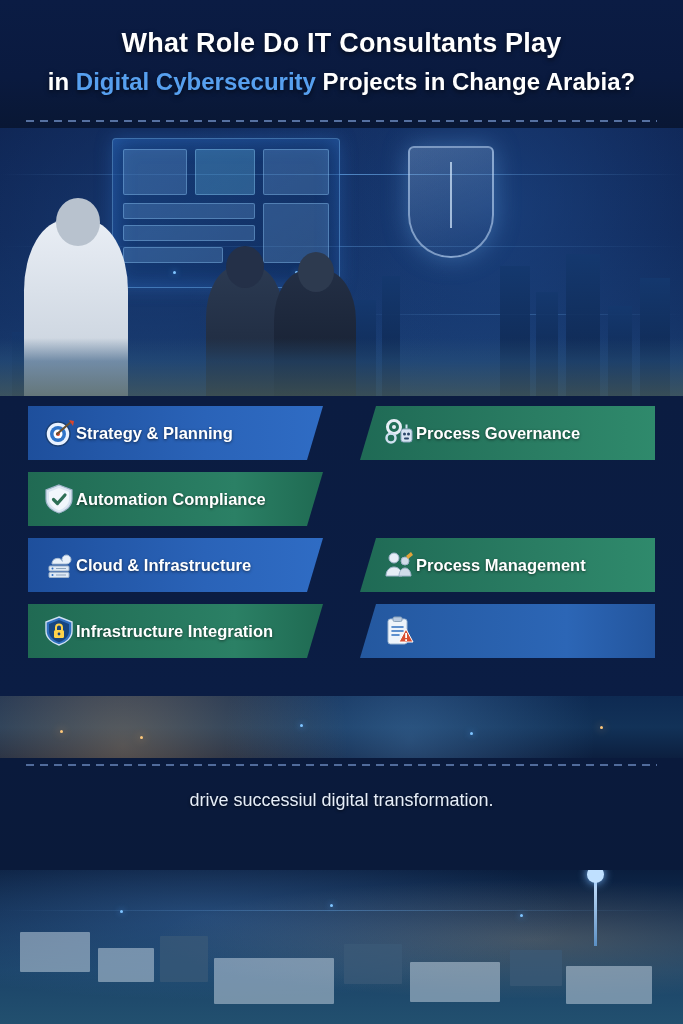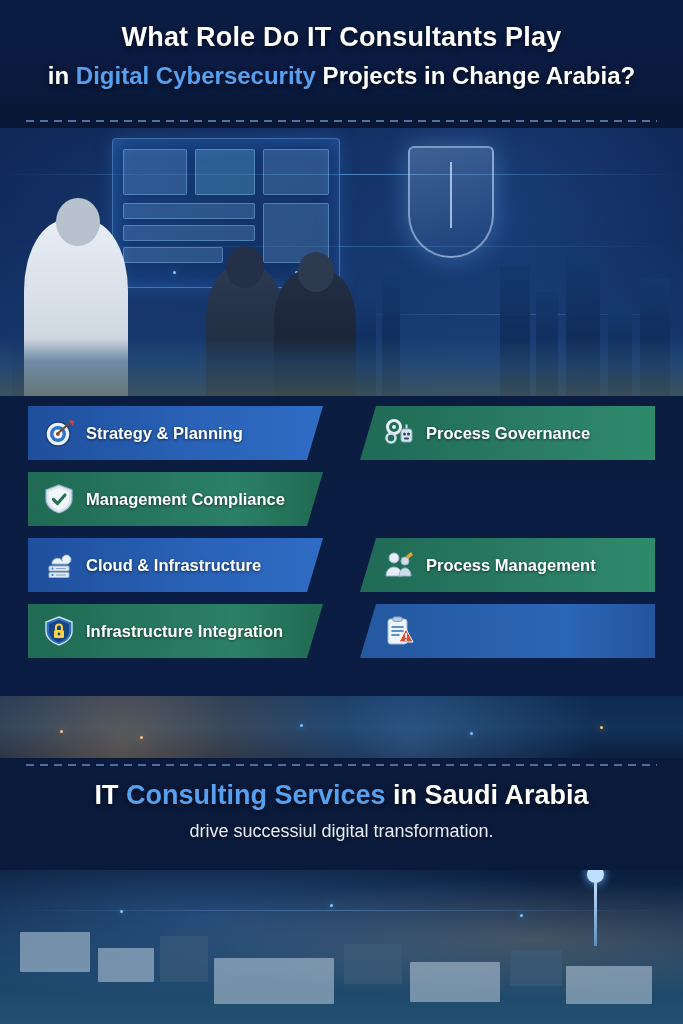--- a/index.html
+++ b/index.html
@@ -13,21 +13,21 @@
     position: relative;
     width: 683px; height: 1024px;
     background: #081631;
     overflow: hidden;
   }
 
   
   .header {
     position: absolute; top: 0; left: 0; width: 683px; height: 128px;
     background: linear-gradient(180deg,#0b1c44 0%, #0a1a3f 60%, #091734 100%);
-    padding-top: 22px;
+    padding-top: 28px;
     text-align: center;
   }
   .header::after{
     content:"";
     position:absolute; left:26px; right:26px; bottom:6px; height:2px;
     background: repeating-linear-gradient(90deg,#6f8ec4 0 8px, rgba(0,0,0,0) 8px 14px);
     opacity:.75;
   }
   .title-line1 {
     font-size: 27px; font-weight: bold; color: #ffffff;
@@ -87,21 +87,21 @@
   
   .features {
     position:absolute; top: 396px; left:0; width:683px; height:300px;
     background: linear-gradient(180deg,#0b1c41 0%, #0b1d44 100%);
     padding: 10px 28px 0 28px;
   }
   .frow { display:flex; justify-content:space-between; margin-bottom: 12px; }
   .chip {
     position:relative;
     width: 295px; height: 54px;
-    display:flex; align-items:center; gap:10px;
+    display:flex; align-items:center; 
     padding: 8px 14px;
     color:#fff; font-weight:bold; font-size:16.5px;
     text-shadow: 0 1px 3px rgba(0,0,0,.55);
     clip-path: polygon(0 0, 100% 0, calc(100% - 16px) 100%, 0 100%);
     box-shadow: 0 3px 8px rgba(0,0,0,.35);
   }
   .chip.right {
     clip-path: polygon(16px 0, 100% 0, 100% 100%, 0 100%);
     padding-left: 22px;
   }
@@ -247,21 +247,21 @@
 
     <div class="frow">
       <div class="chip green2">
         <span class="ico">
           <svg viewBox="0 0 32 32">
               <path d="M16 2 L29 7 V16 C29 23 23 28 16 30 C9 28 3 23 3 16 V7 Z" fill="#dbe6f2" stroke="#9fb4ca" stroke-width="1.2"></path>
               <path d="M16 5 L26 9 V16 C26 21.5 21.5 25.5 16 27.2 C10.5 25.5 6 21.5 6 16 V9 Z" fill="#f2f7fc"></path>
               <path d="M10.5 16.5 l4 4 7.5 -8.5" fill="none" stroke="#2e6f55" stroke-width="3.2" stroke-linecap="round" stroke-linejoin="round"></path>
             </svg>
         </span>
-        <span class="lbl">Management Compliance</span>
+        <span class="lbl">Automation Compliance</span>
       </div>
     </div>
 
     <div class="frow">
       <div class="chip blue">
         <span class="ico">
           <svg viewBox="0 0 32 32">
               <path d="M9 15 a5.5 5.5 0 0 1 10.4 -2.6 A4.5 4.5 0 1 1 23 15 Z" fill="#e9f1fa" stroke="#a8bdd4"></path>
               <rect x="6" y="17" width="20" height="5" rx="1" fill="#dfe9f5" stroke="#9db2c9"></rect>
               <rect x="6" y="23.5" width="20" height="5" rx="1" fill="#dfe9f5" stroke="#9db2c9"></rect>
@@ -317,23 +317,20 @@
 
   <div class="citystrip">
     <div class="glowdot" style="left:60px; top:34px; background:#ffc87a; box-shadow:0 0 8px #ffa94d;"></div>
     <div class="glowdot" style="left:140px; top:40px; background:#ffc87a; box-shadow:0 0 8px #ffa94d;"></div>
     <div class="glowdot" style="left:300px; top:28px;"></div>
     <div class="glowdot" style="left:470px; top:36px;"></div>
     <div class="glowdot" style="left:600px; top:30px; background:#ffc87a; box-shadow:0 0 8px #ffa94d;"></div>
   </div>
 
   <div class="footer-band">
-    <div class="foot1">
-      <span>IT </span><span class="hl">Consulting Services</span><span> in Saudi Arabia</span>
-    </div>
     <div class="foot2">drive successiul digital transformation.</div>
   </div>
 
   <div class="aerial">
     <div class="bld" style="left:20px; top:62px; width:70px; height:40px;"></div>
     <div class="bld" style="left:98px; top:78px; width:56px; height:34px;"></div>
     <div class="bld dark" style="left:160px; top:66px; width:48px; height:46px;"></div>
     <div class="bld" style="left:214px; top:88px; width:120px; height:46px;"></div>
     <div class="bld dark" style="left:344px; top:74px; width:58px; height:40px;"></div>
     <div class="bld" style="left:410px; top:92px; width:90px; height:40px;"></div>

